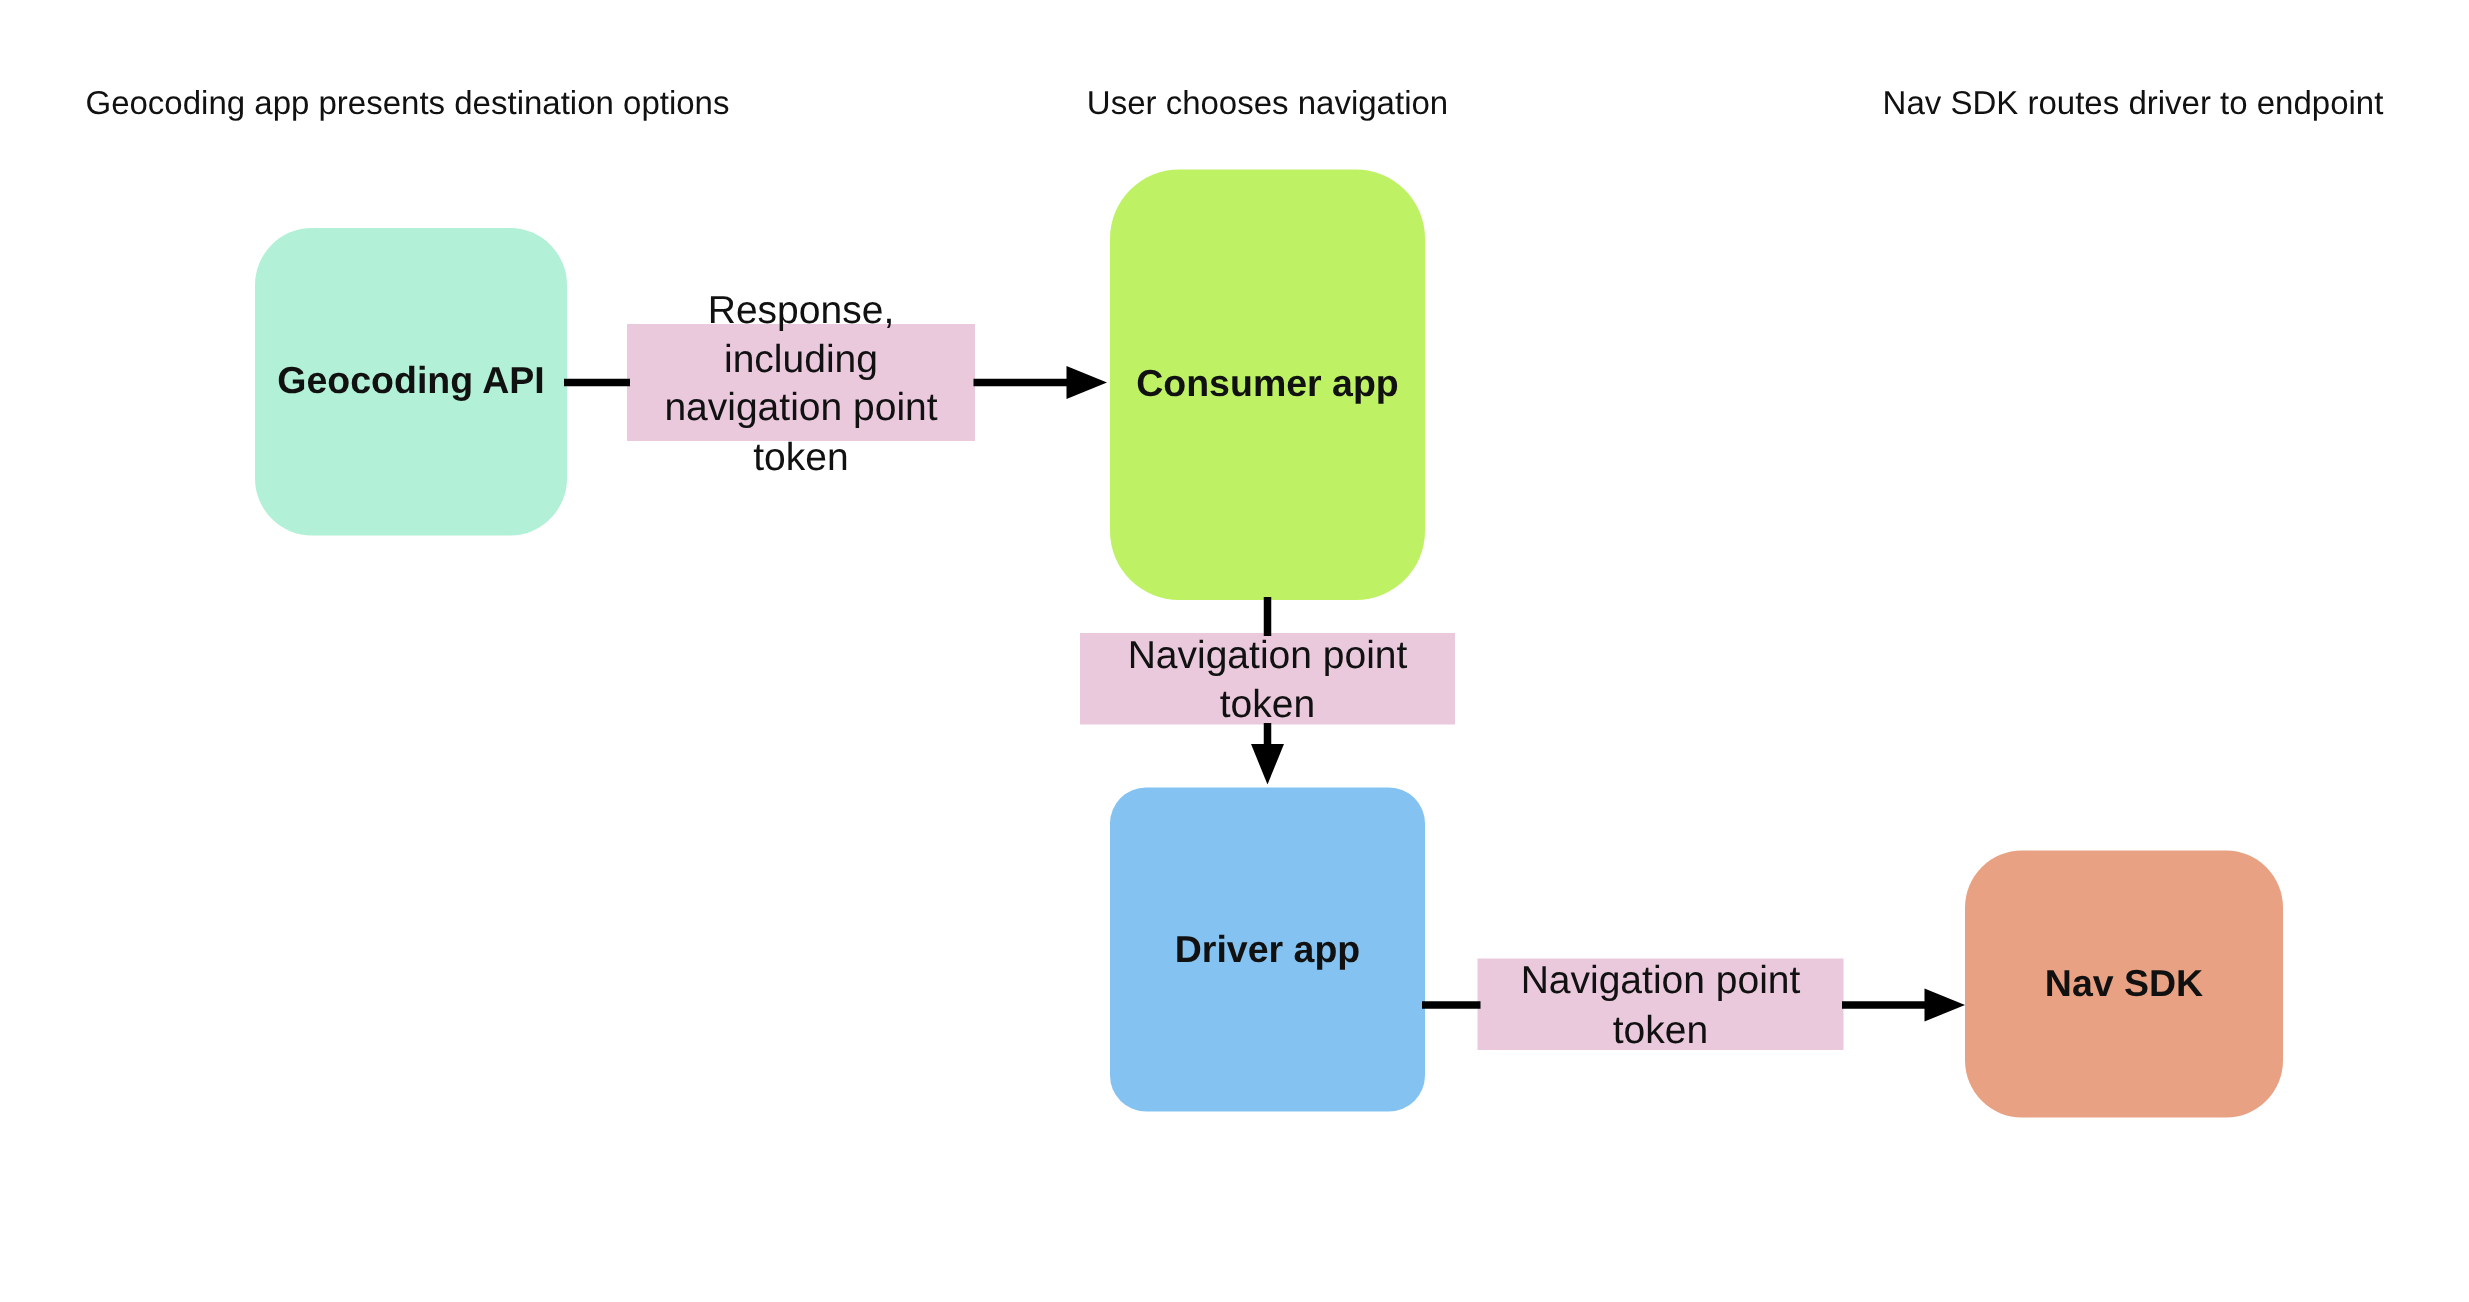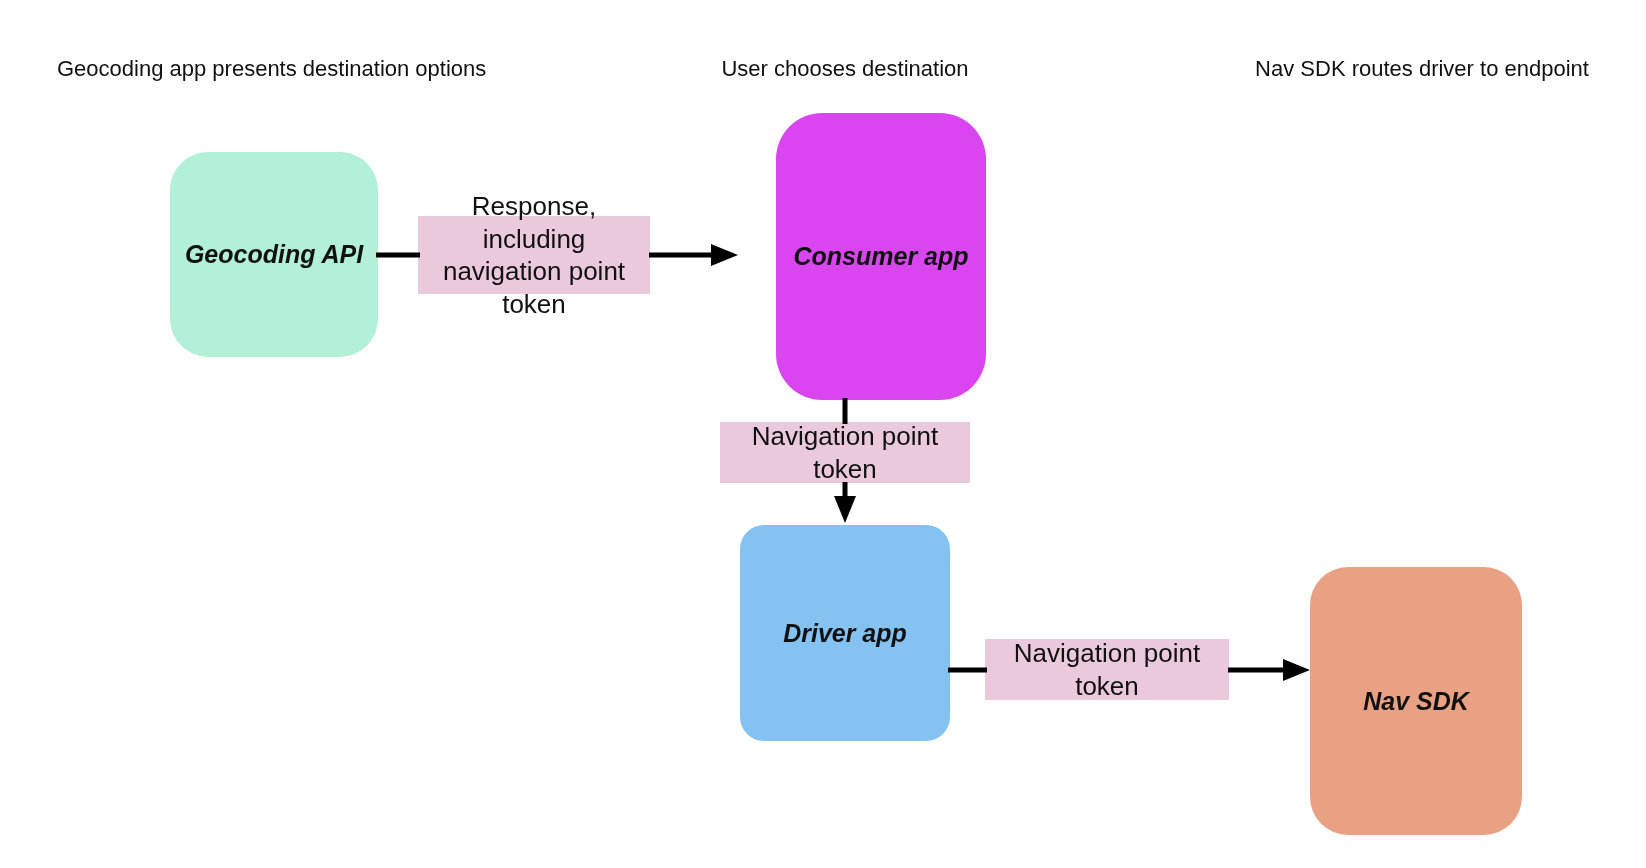--- a/index.html
+++ b/index.html
@@ -27,26 +27,25 @@
   .node {
     position: absolute;
     display: flex;
     align-items: center;
     justify-content: center;
     font-size: 25px;
     font-weight: 700;
     color: #111111;
     text-align: center;
     border-radius: 38px;
-    font-style: italic;
   }
   #node-geocoding { left: 170px; top: 152px; width: 208px; height: 205px; }
   #node-consumer  { left: 740px; top: 113px; width: 210px; height: 287px; border-radius: 46px; }
   #node-driver    { left: 740px; top: 525px; width: 210px; height: 216px; border-radius: 24px; }
-  #node-navsdk    { left: 1310px; top: 567px; width: 212px; height: 268px; }
+  #node-navsdk    { left: 1310px; top: 567px; width: 212px; height: 178px; }
   .edge-label {
     position: absolute;
     display: flex;
     align-items: center;
     justify-content: center;
     text-align: center;
     font-size: 26px;
     font-weight: 400;
     color: #111111;
     line-height: 1.25;
@@ -63,25 +62,25 @@
     height: 868px;
     pointer-events: none;
   }
 </style>
 </head>
 <body>
 
 <div id="canvas">
 
   <div class="col-header" style="left: 57px;">Geocoding app presents destination options</div>
-  <div class="col-header centered" style="left: 845px;">User chooses destination</div>
+  <div class="col-header centered" style="left: 845px;">User chooses navigation</div>
   <div class="col-header centered" style="left: 1422px;">Nav SDK routes driver to endpoint</div>
 
   <div class="node" id="node-geocoding" style="background-color: rgb(178, 240, 215);">Geocoding API</div>
-  <div class="node" id="node-consumer" style="background-color: #d946ef; margin-left: 36px;">Consumer app</div>
+  <div class="node" id="node-consumer" style="background-color: #bef264;">Consumer app</div>
   <div class="node" id="node-driver" style="background-color: rgb(132, 195, 241);">Driver app</div>
   <div class="node" id="node-navsdk" style="background-color: rgb(232, 162, 131);">Nav SDK</div>
 
   <div class="edge-label" id="edge-label-1" style="background-color: rgb(234, 201, 221);">Response, including navigation point token</div>
   <div class="edge-label" id="edge-label-2" style="background-color: rgb(234, 201, 221);">Navigation point token</div>
   <div class="edge-label" id="edge-label-3" style="background-color: rgb(234, 201, 221);">Navigation point token</div>
 
   <svg id="arrow-layer" viewBox="0 0 1646 868" xmlns="http://www.w3.org/2000/svg">
 
     <line x1="376" y1="255" x2="420" y2="255" stroke="#000000" stroke-width="5"></line>

